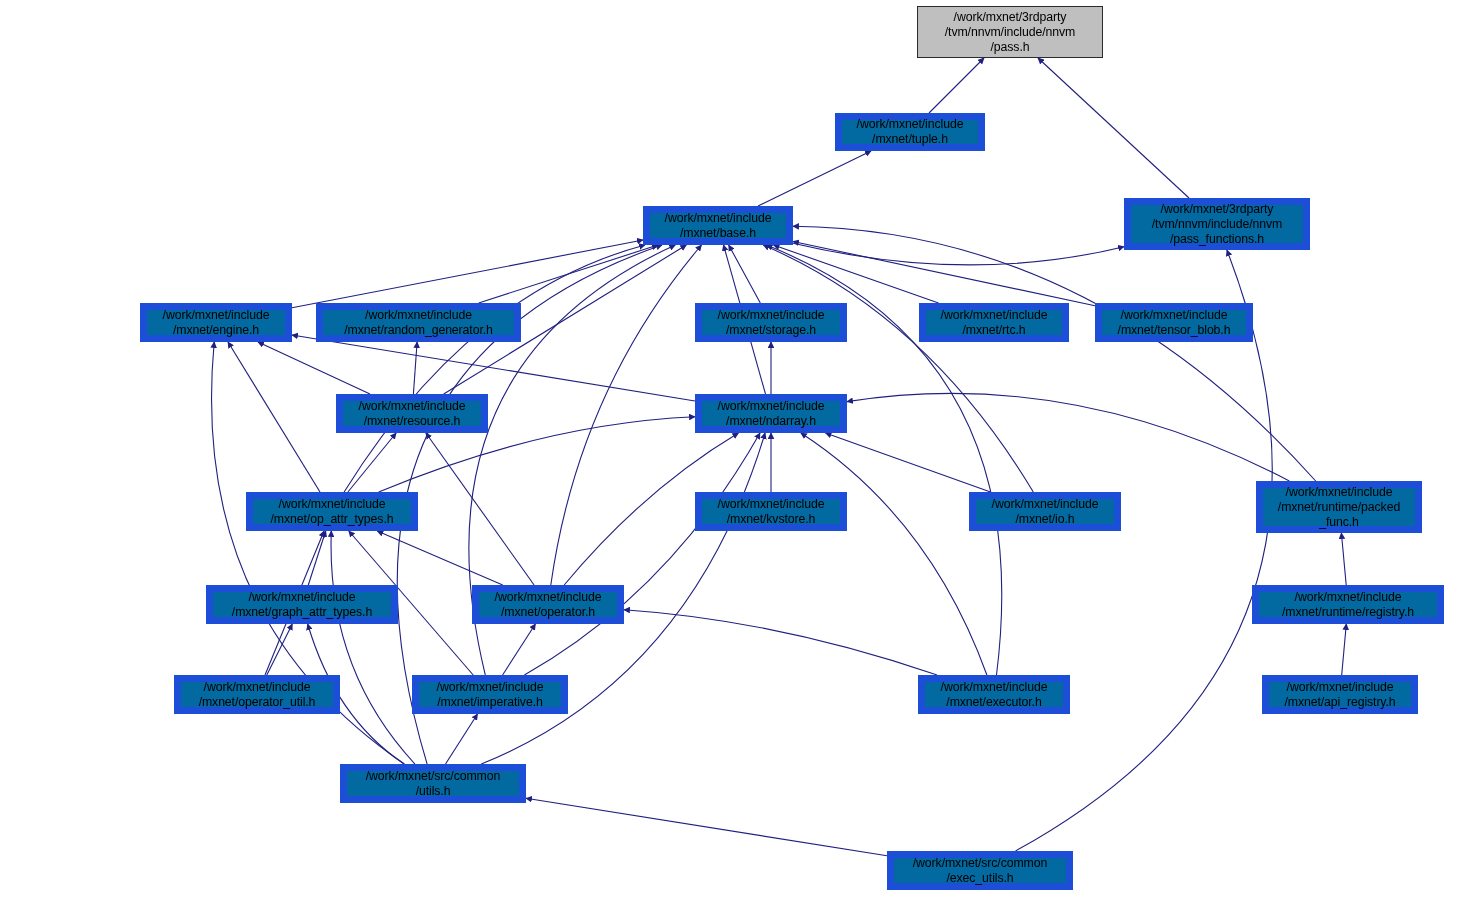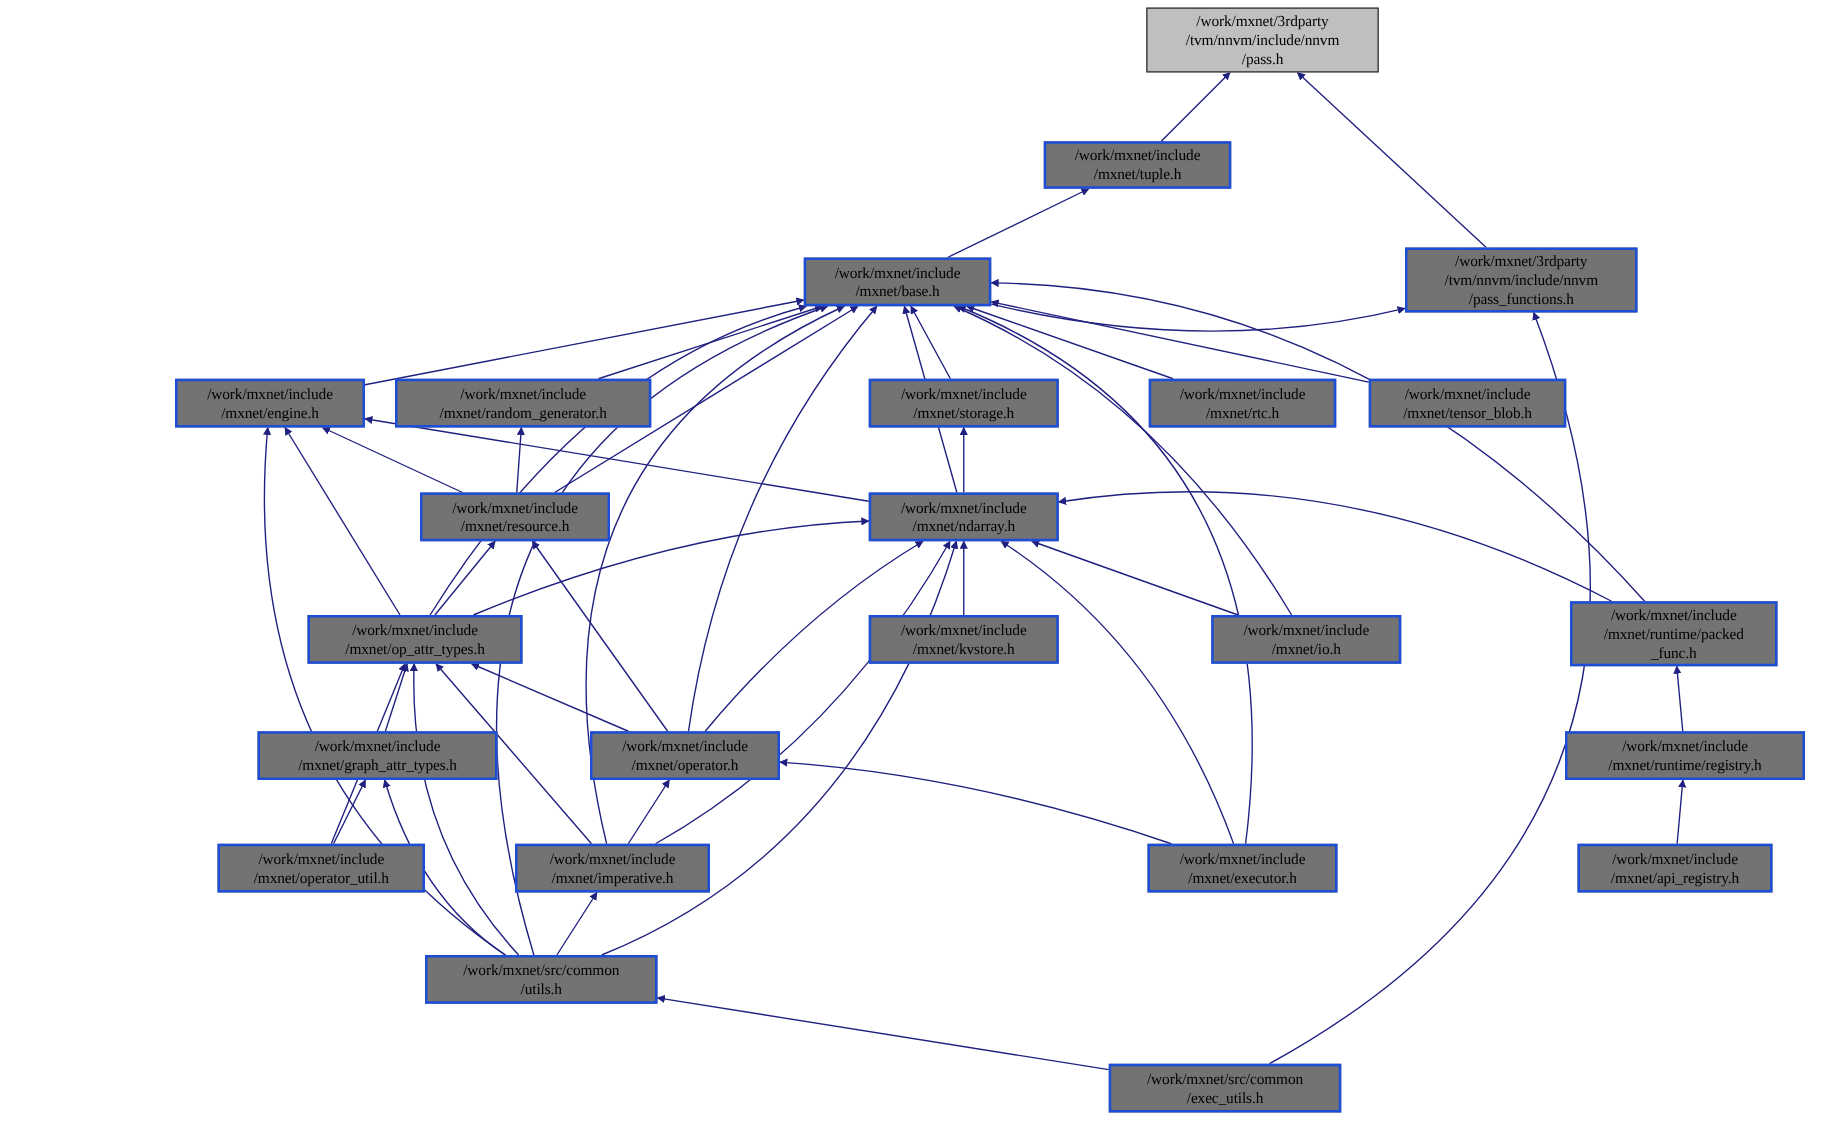--- a/index.html
+++ b/index.html
@@ -7,35 +7,35 @@
     margin: 0;
     padding: 0;
     background: #ffffff;
   }
   #canvas {
     position: relative;
     width: 1477px;
     height: 900px;
     background: #ffffff;
     overflow: hidden;
-    font-family: Liberation Serif, serif;
+    font-family: Liberation Sans, sans-serif;
   }
   #edge-layer {
     position: absolute;
     left: 0;
     top: 0;
     width: 1477px;
     height: 900px;
     pointer-events: none;
   }
   .gnode {
     position: absolute;
     box-sizing: border-box;
-    border: 2px solid #1d4ed8;
-    background: #737373;
+    border: 7px solid #1d4ed8;
+    background: #0369a1;
     color: #000000;
     font-size: 12.3px;
     line-height: 15px;
     text-align: center;
     display: flex;
     align-items: center;
     justify-content: center;
     white-space: pre;
     letter-spacing: -0.1px;
     z-index: 5;

